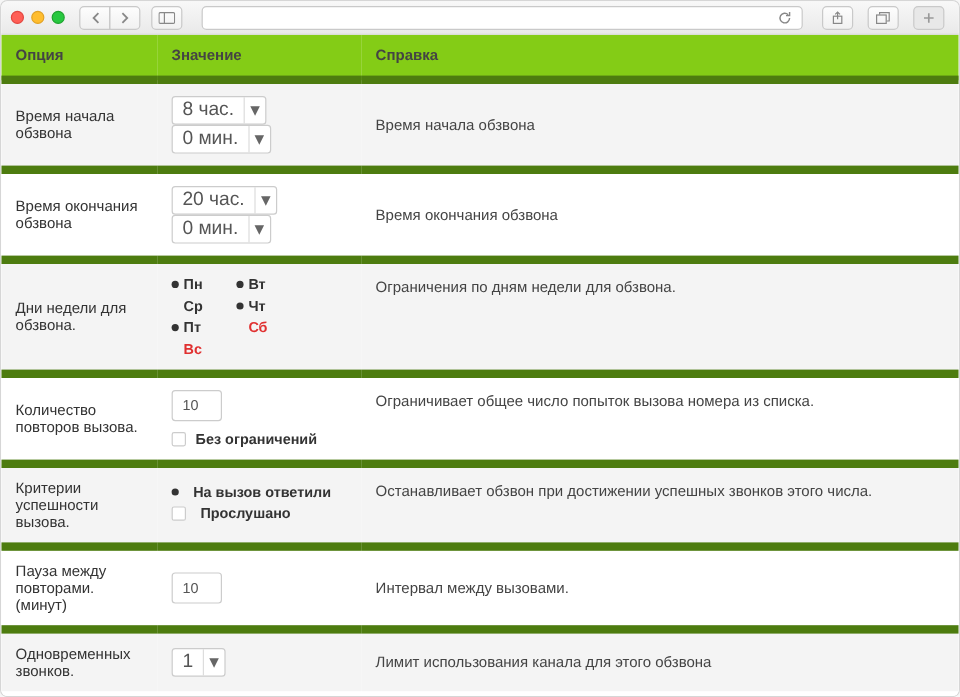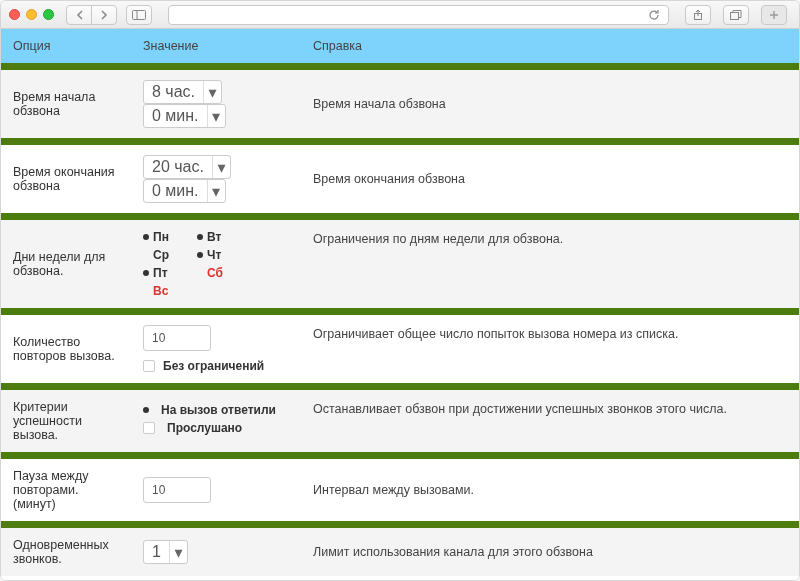--- a/index.html
+++ b/index.html
@@ -64,24 +64,24 @@
     table-layout:fixed;
   }
   table.form th, table.form td {
     padding: 10px 12px;
     text-align:left;
     vertical-align:middle;
     border-top:7px solid #4d7c0f;
     font-size:12.5px;
   }
   table.form thead th {
-    font-weight:400;
+    font-weight:700;
     color:#444;
     border-top:none;
-    background:#7dd3fc;
+    background:#84cc16;
   }
   table.form tbody tr:nth-child(odd) td { background:#f4f4f4; }
   table.form tbody tr:nth-child(even) td { background:#fff; }
   col.opt{width:130px;}
   col.val{width:170px;}
   .select-like {
     display:inline-flex;align-items:center;
     height:24px;
     border:1px solid #ccc;
     border-radius:3px;
@@ -91,21 +91,21 @@
     margin-right:4px;
   }
   .select-like .txt{padding:0 8px;}
   .select-like .car{
     width:18px;height:100%;
     border-left:1px solid #ddd;
     display:flex;align-items:center;justify-content:center;
     color:#666;
   }
   .num-input{
-    width:68px;height:26px;
+    width:42px;height:26px;
     border:1px solid #ccc;border-radius:3px;
     padding:0 8px;font-size:12px;color:#555;
     display:inline-flex;align-items:center;background:#fff;
   }
   .days{display:flex;flex-wrap:wrap;gap:4px 14px;max-width:160px;}
   .day{display:flex;align-items:center;gap:4px;font-weight:bold;font-size:12px;min-width:40px;}
   .bullet{width:6px;height:6px;border-radius:50%;background:#333;display:inline-block;}
   .bullet.off{background:transparent;}
   .day.wk{color:#e03030;}
   .chk{display:flex;align-items:center;gap:8px;font-weight:bold;font-size:12px;margin-top:8px;}

